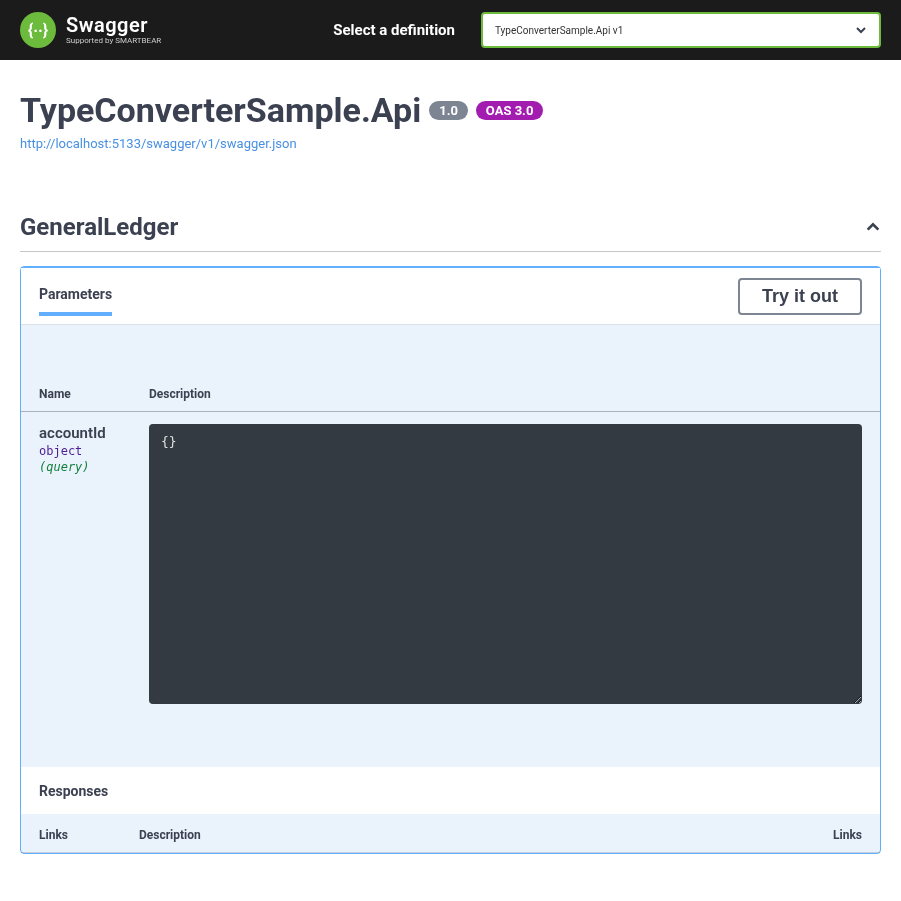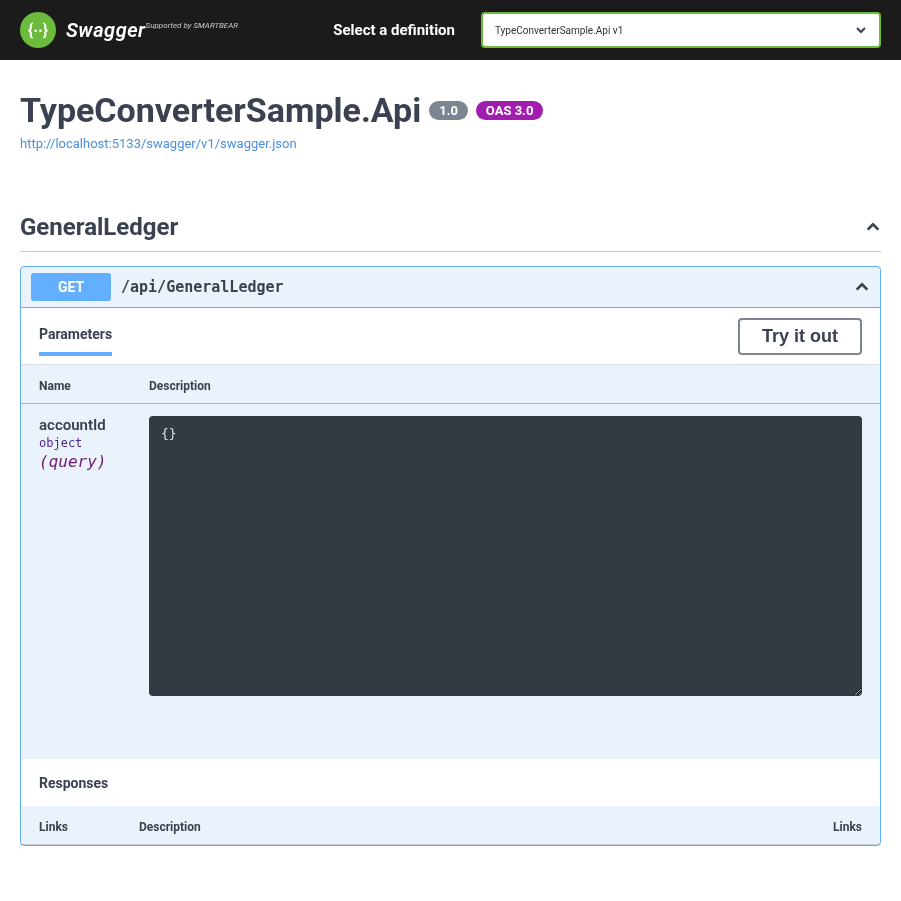--- a/index.html
+++ b/index.html
@@ -3,21 +3,21 @@
 <meta charset="utf-8">
 <style>
   * { box-sizing: border-box; margin: 0; padding: 0; }
   html, body { width: 901px; height: 901px; overflow: hidden; font-family: -apple-system, BlinkMacSystemFont, "Segoe UI", Roboto, sans-serif; background: #222; }
   .app { width: 901px; height: 901px; background: #fff; display: flex; flex-direction: column; }
   
   
   .topbar { background: #1b1b1b; height: 60px; display: flex; align-items: center; padding: 0 20px; gap: 20px; }
   .logo-wrap { display: flex; align-items: center; gap: 10px; flex-shrink: 0; }
   .logo-icon { width: 36px; height: 36px; border-radius: 50%; background: #6cbb3c; display: flex; align-items: center; justify-content: center; color: #fff; font-weight: bold; font-size: 16px; }
-  .logo-text { color: #fff; display: flex; flex-direction: row; line-height: 1; font-style: italic; }
+  .logo-text { color: #fff; display: flex; flex-direction: column; line-height: 1; }
   .logo-main { font-size: 20px; font-weight: 600; letter-spacing: 0.5px; }
   .logo-sub { font-size: 8px; color: #ccc; text-align: right; margin-top: 2px; }
   .topbar-spacer { flex: 1; }
   .select-label { color: #fff; font-size: 15px; font-weight: 700; margin-right: 6px; white-space: nowrap; }
   .def-select { position: relative; width: 400px; height: 36px; border: 2px solid #6cbb3c; border-radius: 4px; background: #fff; display: flex; align-items: center; padding: 0 30px 0 12px; font-size: 10px; color: #333; cursor: pointer; }
   .def-select .chevron { position: absolute; right: 10px; }
 
   
   .content { flex: 1; overflow-y: auto; padding: 30px 20px 0; background: #fff; }
   .title-row { display: flex; align-items: center; gap: 8px; flex-wrap: wrap; }
@@ -38,27 +38,27 @@
   .op-path { font-family: ui-monospace, Menlo, Consolas, monospace; font-size: 15px; font-weight: 600; color: #3b4151; flex: 1; }
   .opblock-body { border-top: 1px solid #61affe; }
 
   
   .section-header { background: #fff; display: flex; align-items: flex-start; justify-content: space-between; padding: 10px 18px 0; }
   .tab { display: inline-block; padding: 8px 0 10px; font-size: 14px; font-weight: 700; color: #3b4151; border-bottom: 4px solid #61affe; }
   .try-btn { border: 2px solid #7d8492; background: #fff; color: #3b4151; font-size: 18px; font-weight: 700; padding: 6px 22px; border-radius: 4px; cursor: pointer; }
   .section-header-bottom-border { height: 1px; background: rgba(0,0,0,0.07); }
 
   
-  .param-table { width: 100%; border-collapse: collapse; }
+  .param-table { width: 100%; border-collapse: collapse; margin-top: 48px; }
   .param-table th { text-align: left; font-size: 12px; font-weight: 700; color: #3b4151; padding: 14px 18px 10px; border-bottom: 1px solid rgba(59,65,81,.2); }
   .param-table th.name-col { width: 110px; }
   .param-table td { vertical-align: top; padding: 12px 18px 60px; font-size: 13px; color: #3b4151; }
   .param-name { font-size: 15px; font-weight: 600; color: #3b4151; }
   .param-type { font-family: ui-monospace, Menlo, Consolas, monospace; font-size: 12px; color: #4c1d95; margin-top: 2px; }
-  .param-in { font-family: ui-monospace, Menlo, Consolas, monospace; font-size: 16px; font-style: italic; color: #701a75; margin-top: 2px; }
+  .param-in { font-family: ui-monospace, Menlo, Consolas, monospace; font-size: 12px; font-style: italic; color: #15803d; margin-top: 2px; }
   .code-editor { width: 100%; height: 280px; background: #333a42; color: #e0e0e0; border: none; border-radius: 4px; padding: 10px 12px; font-family: ui-monospace, Menlo, Consolas, monospace; font-size: 13px; resize: vertical; }
 
   
   .responses-section-header { background: #fff; padding: 14px 18px; }
   .responses-title { font-size: 14px; font-weight: 700; color: #3b4151; }
   .responses-table { width: 100%; border-collapse: collapse; }
   .responses-table th { text-align: left; font-size: 12px; font-weight: 700; color: #3b4151; padding: 14px 18px 10px; border-bottom: 1px solid rgba(59,65,81,.2); }
   .responses-table th.code-col { width: 100px; }
   .responses-table th.links-col { text-align: right; width: 80px; }
 
@@ -107,29 +107,20 @@
       <div class="tag-header">
         <span class="tag-name">GeneralLedger</span>
         <span class="chevron">
           <svg width="18" height="18" viewBox="0 0 12 12">
               <polyline points="2,8 6,4 10,8"></polyline>
             </svg>
         </span>
       </div>
 
       <div class="opblock">
-        <div class="opblock-summary">
-          <span class="method-badge">GET</span>
-          <span class="op-path">/api/GeneralLedger</span>
-          <span class="chevron">
-            <svg width="18" height="18" viewBox="0 0 12 12">
-                <polyline points="2,8 6,4 10,8"></polyline>
-              </svg>
-          </span>
-        </div>
 
         <div class="opblock-body">
 
           <div class="section-header">
             <span class="tab">Parameters</span>
             <button class="try-btn">Try it out</button>
           </div>
           <div style="background:#fff; height:8px;"></div>
           <div class="section-header-bottom-border"></div>
 

